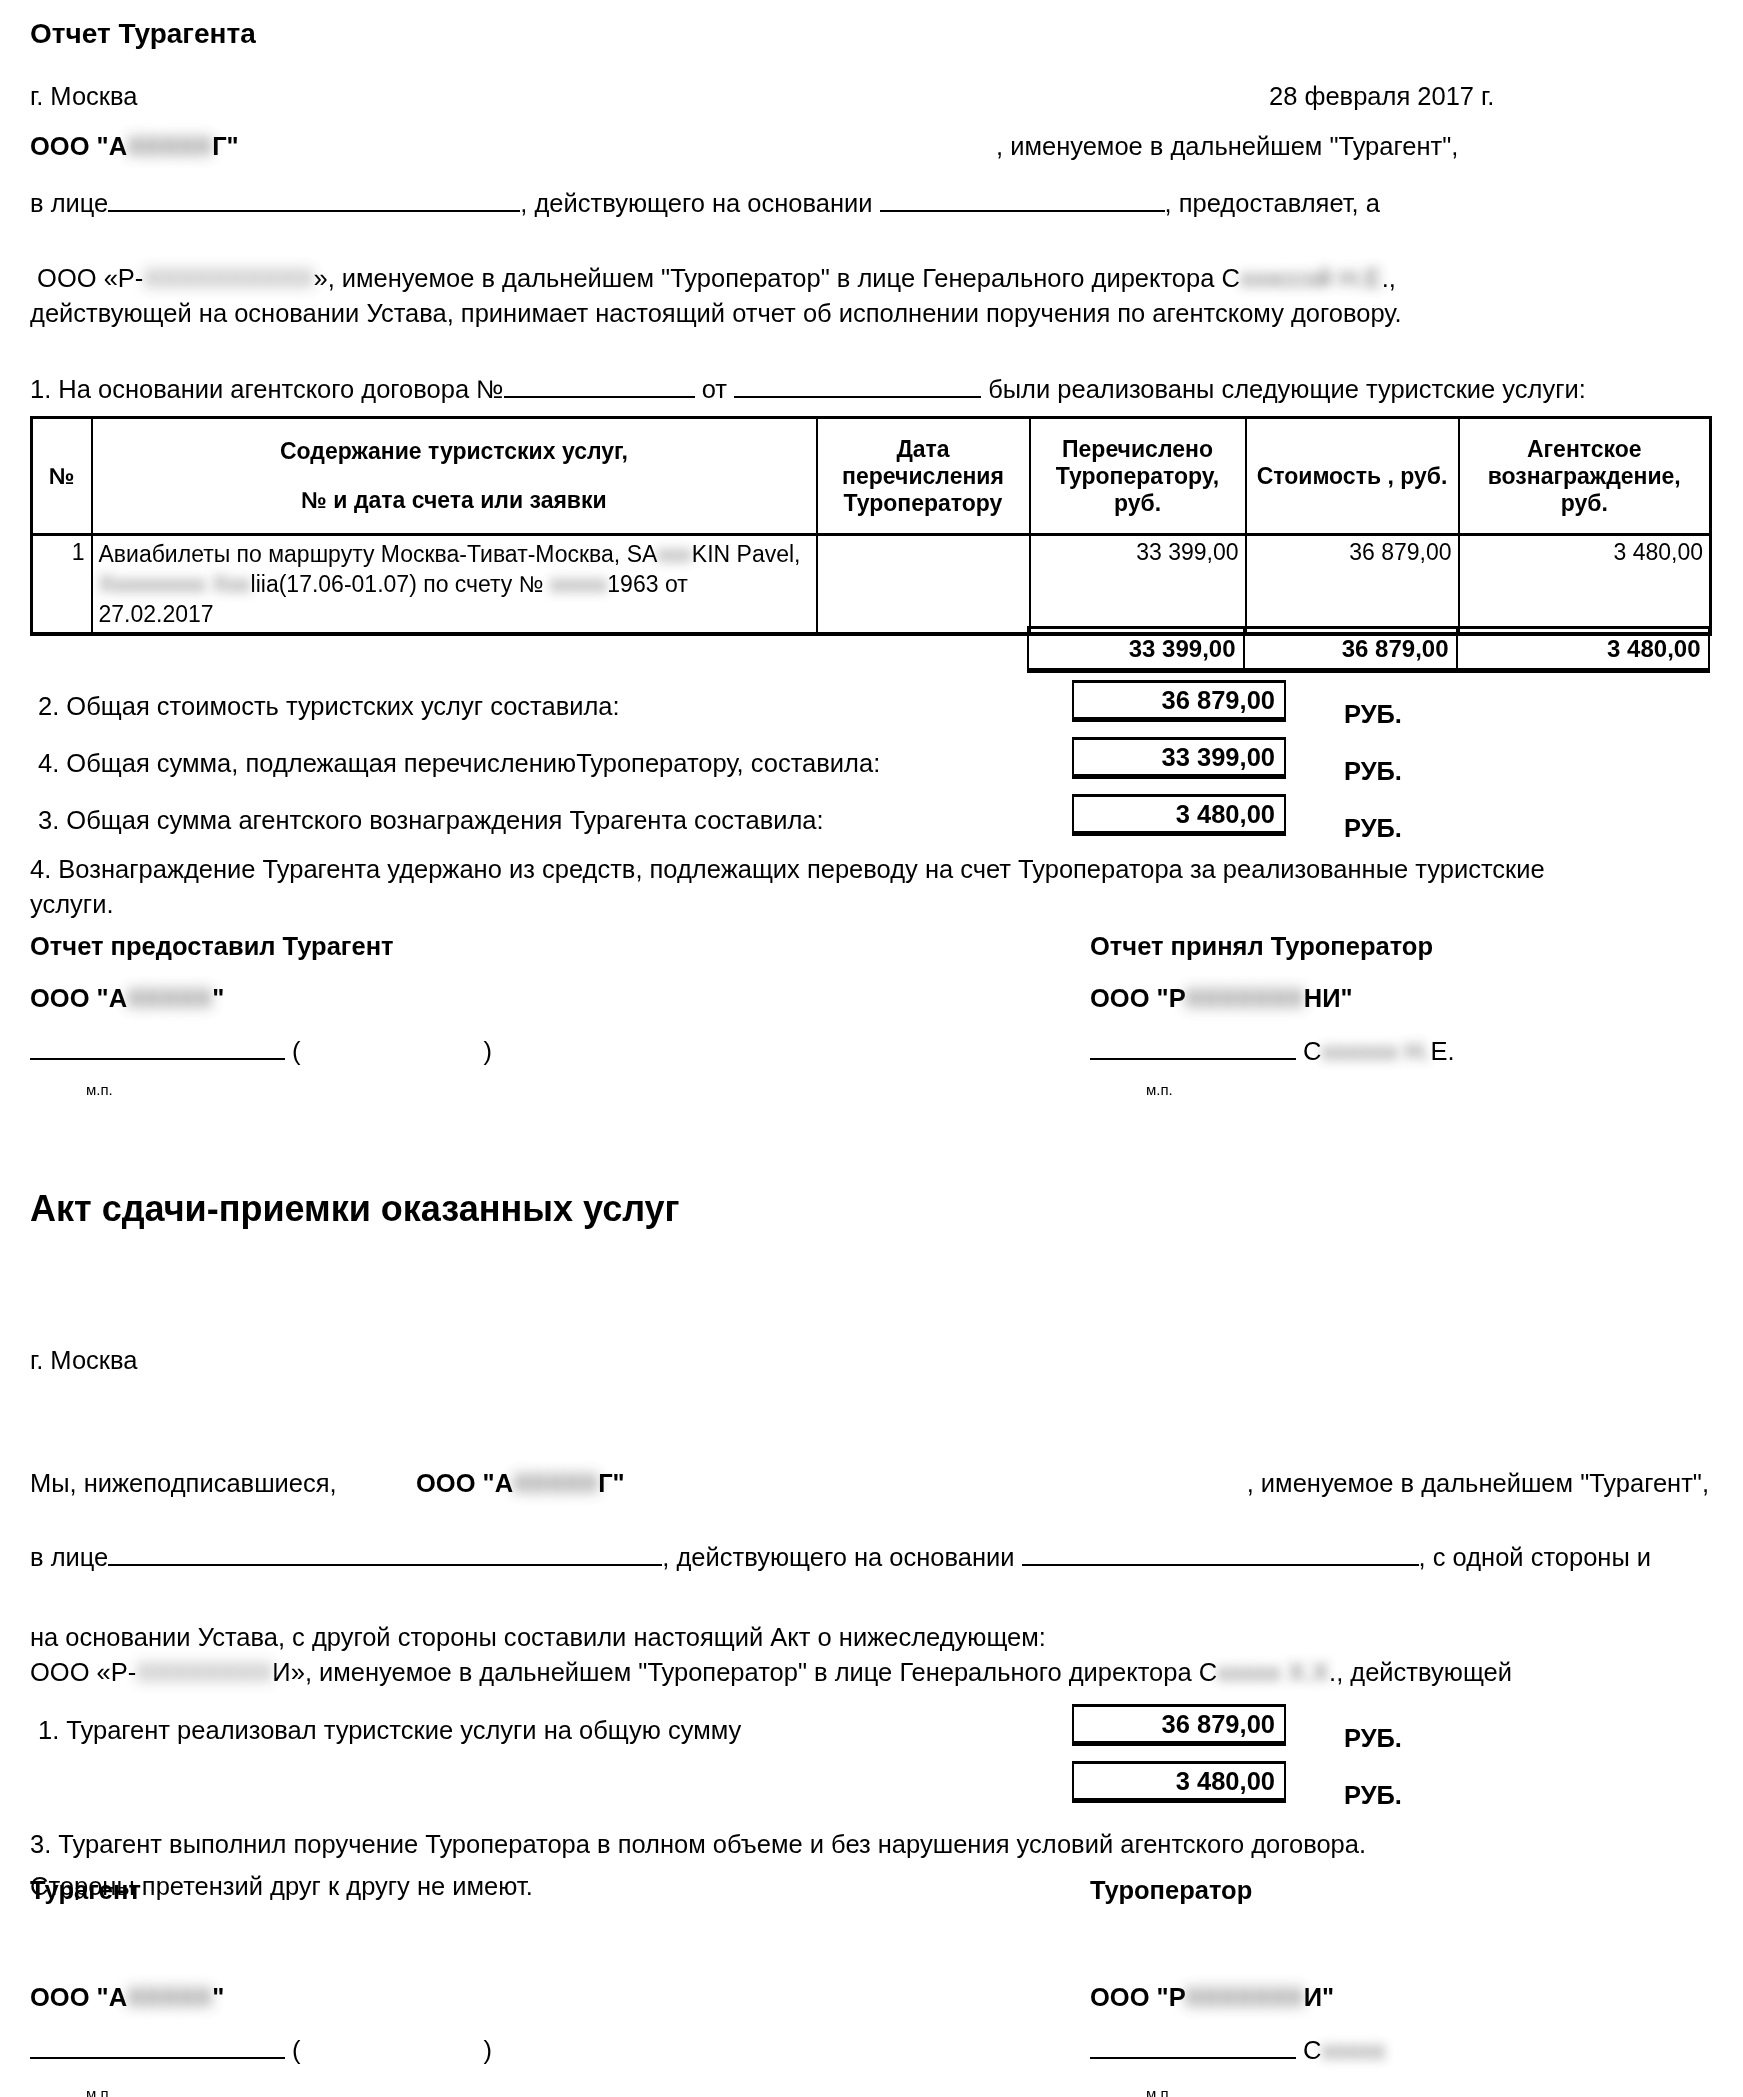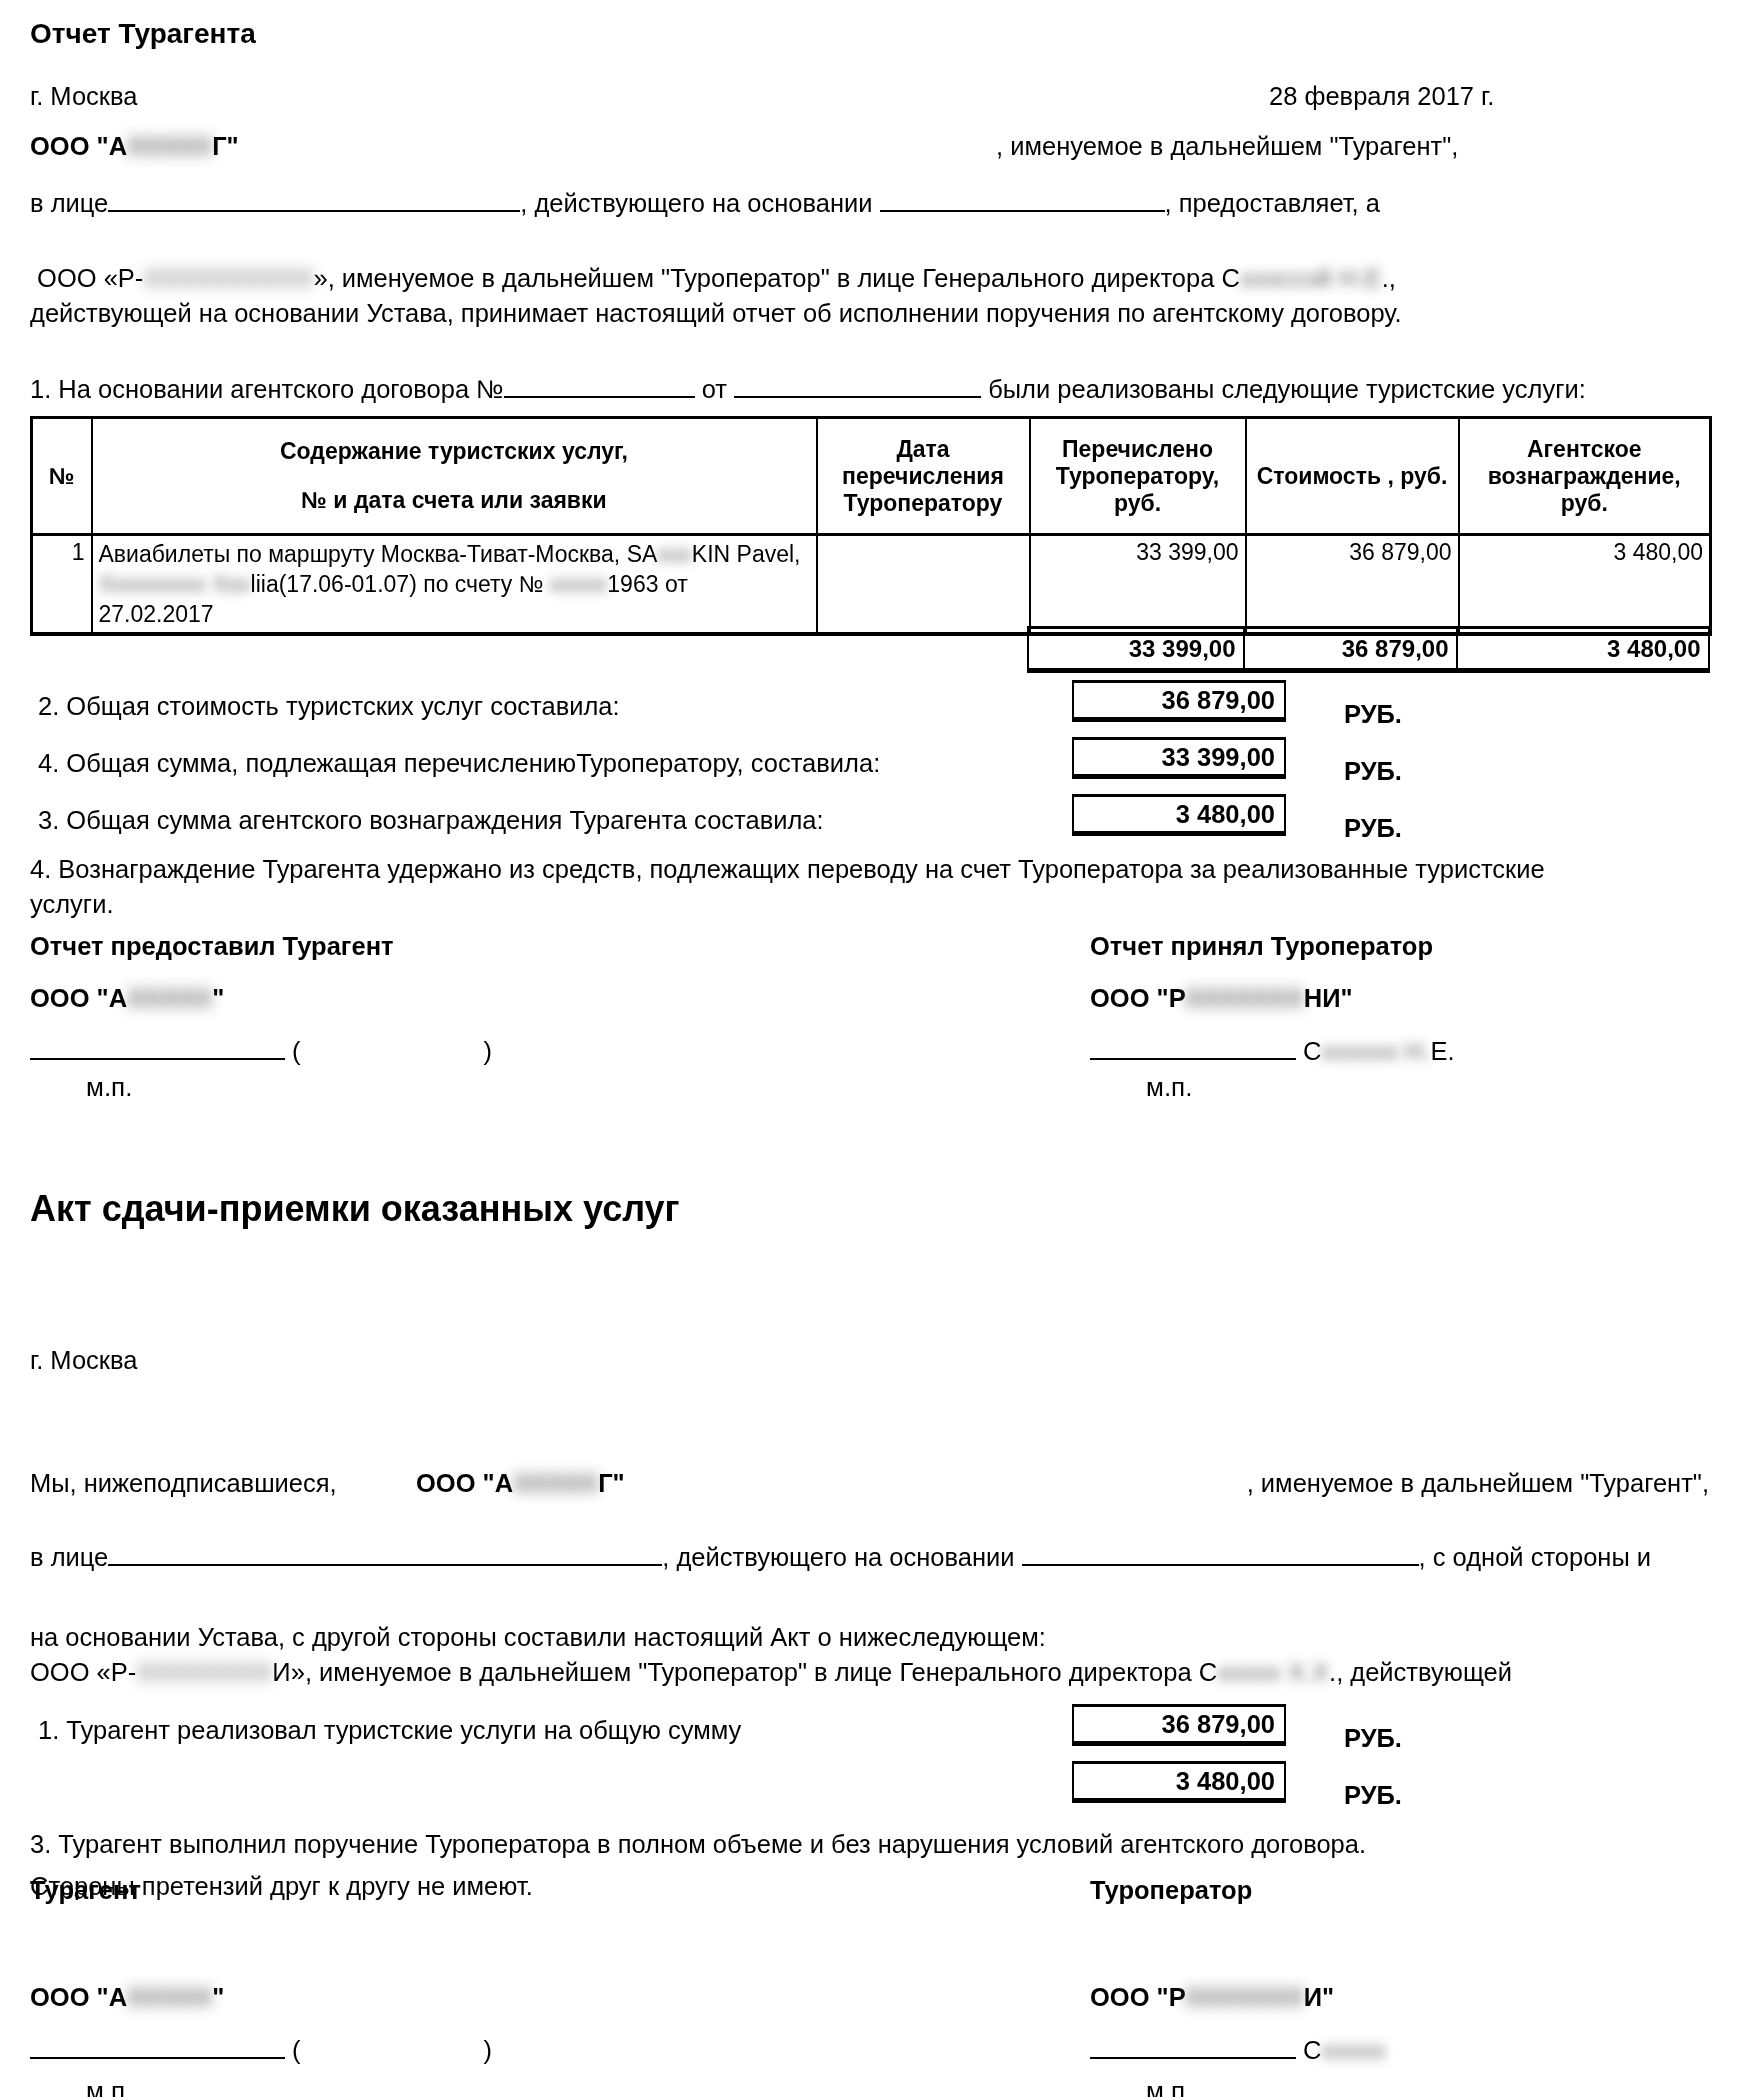--- a/index.html
+++ b/index.html
@@ -42,21 +42,21 @@
   .amountrow{position:absolute;left:30px;right:34px;height:48px;}
   .albl{position:absolute;left:8px;top:12px;}
   .valbox{position:absolute;left:1042px;top:0;width:201px;height:34px;border:2.2px solid #000;border-top-width:3.7px;border-bottom-width:5.2px;
           text-align:right;font-weight:bold;line-height:34px;padding-right:9px;}
   .rub{position:absolute;left:1314px;top:20px;font-weight:bold;}
 
   .note{top:852px;line-height:35px;}
   .sighead{top:932px;font-weight:bold;}
   .sigorg{top:984px;font-weight:bold;}
   .sigline{top:1032px;}
-  .mp{font-size:26px;}
+  .mp{font-size:15px;}
   .mprow1{top:1072px;}
   .rcol{position:absolute;left:1060px;top:0;}
   .mpl{margin-left:56px;}
 
   .t2{top:1188px;font-size:36px;font-weight:bold;}
   .city2{top:1346px;}
   .myline{top:1469px;}
   .myorg{position:absolute;left:386px;top:0;font-weight:bold;}
   .mynamed{position:absolute;right:0;top:0;}
   .vlitse2{top:1538px;}

